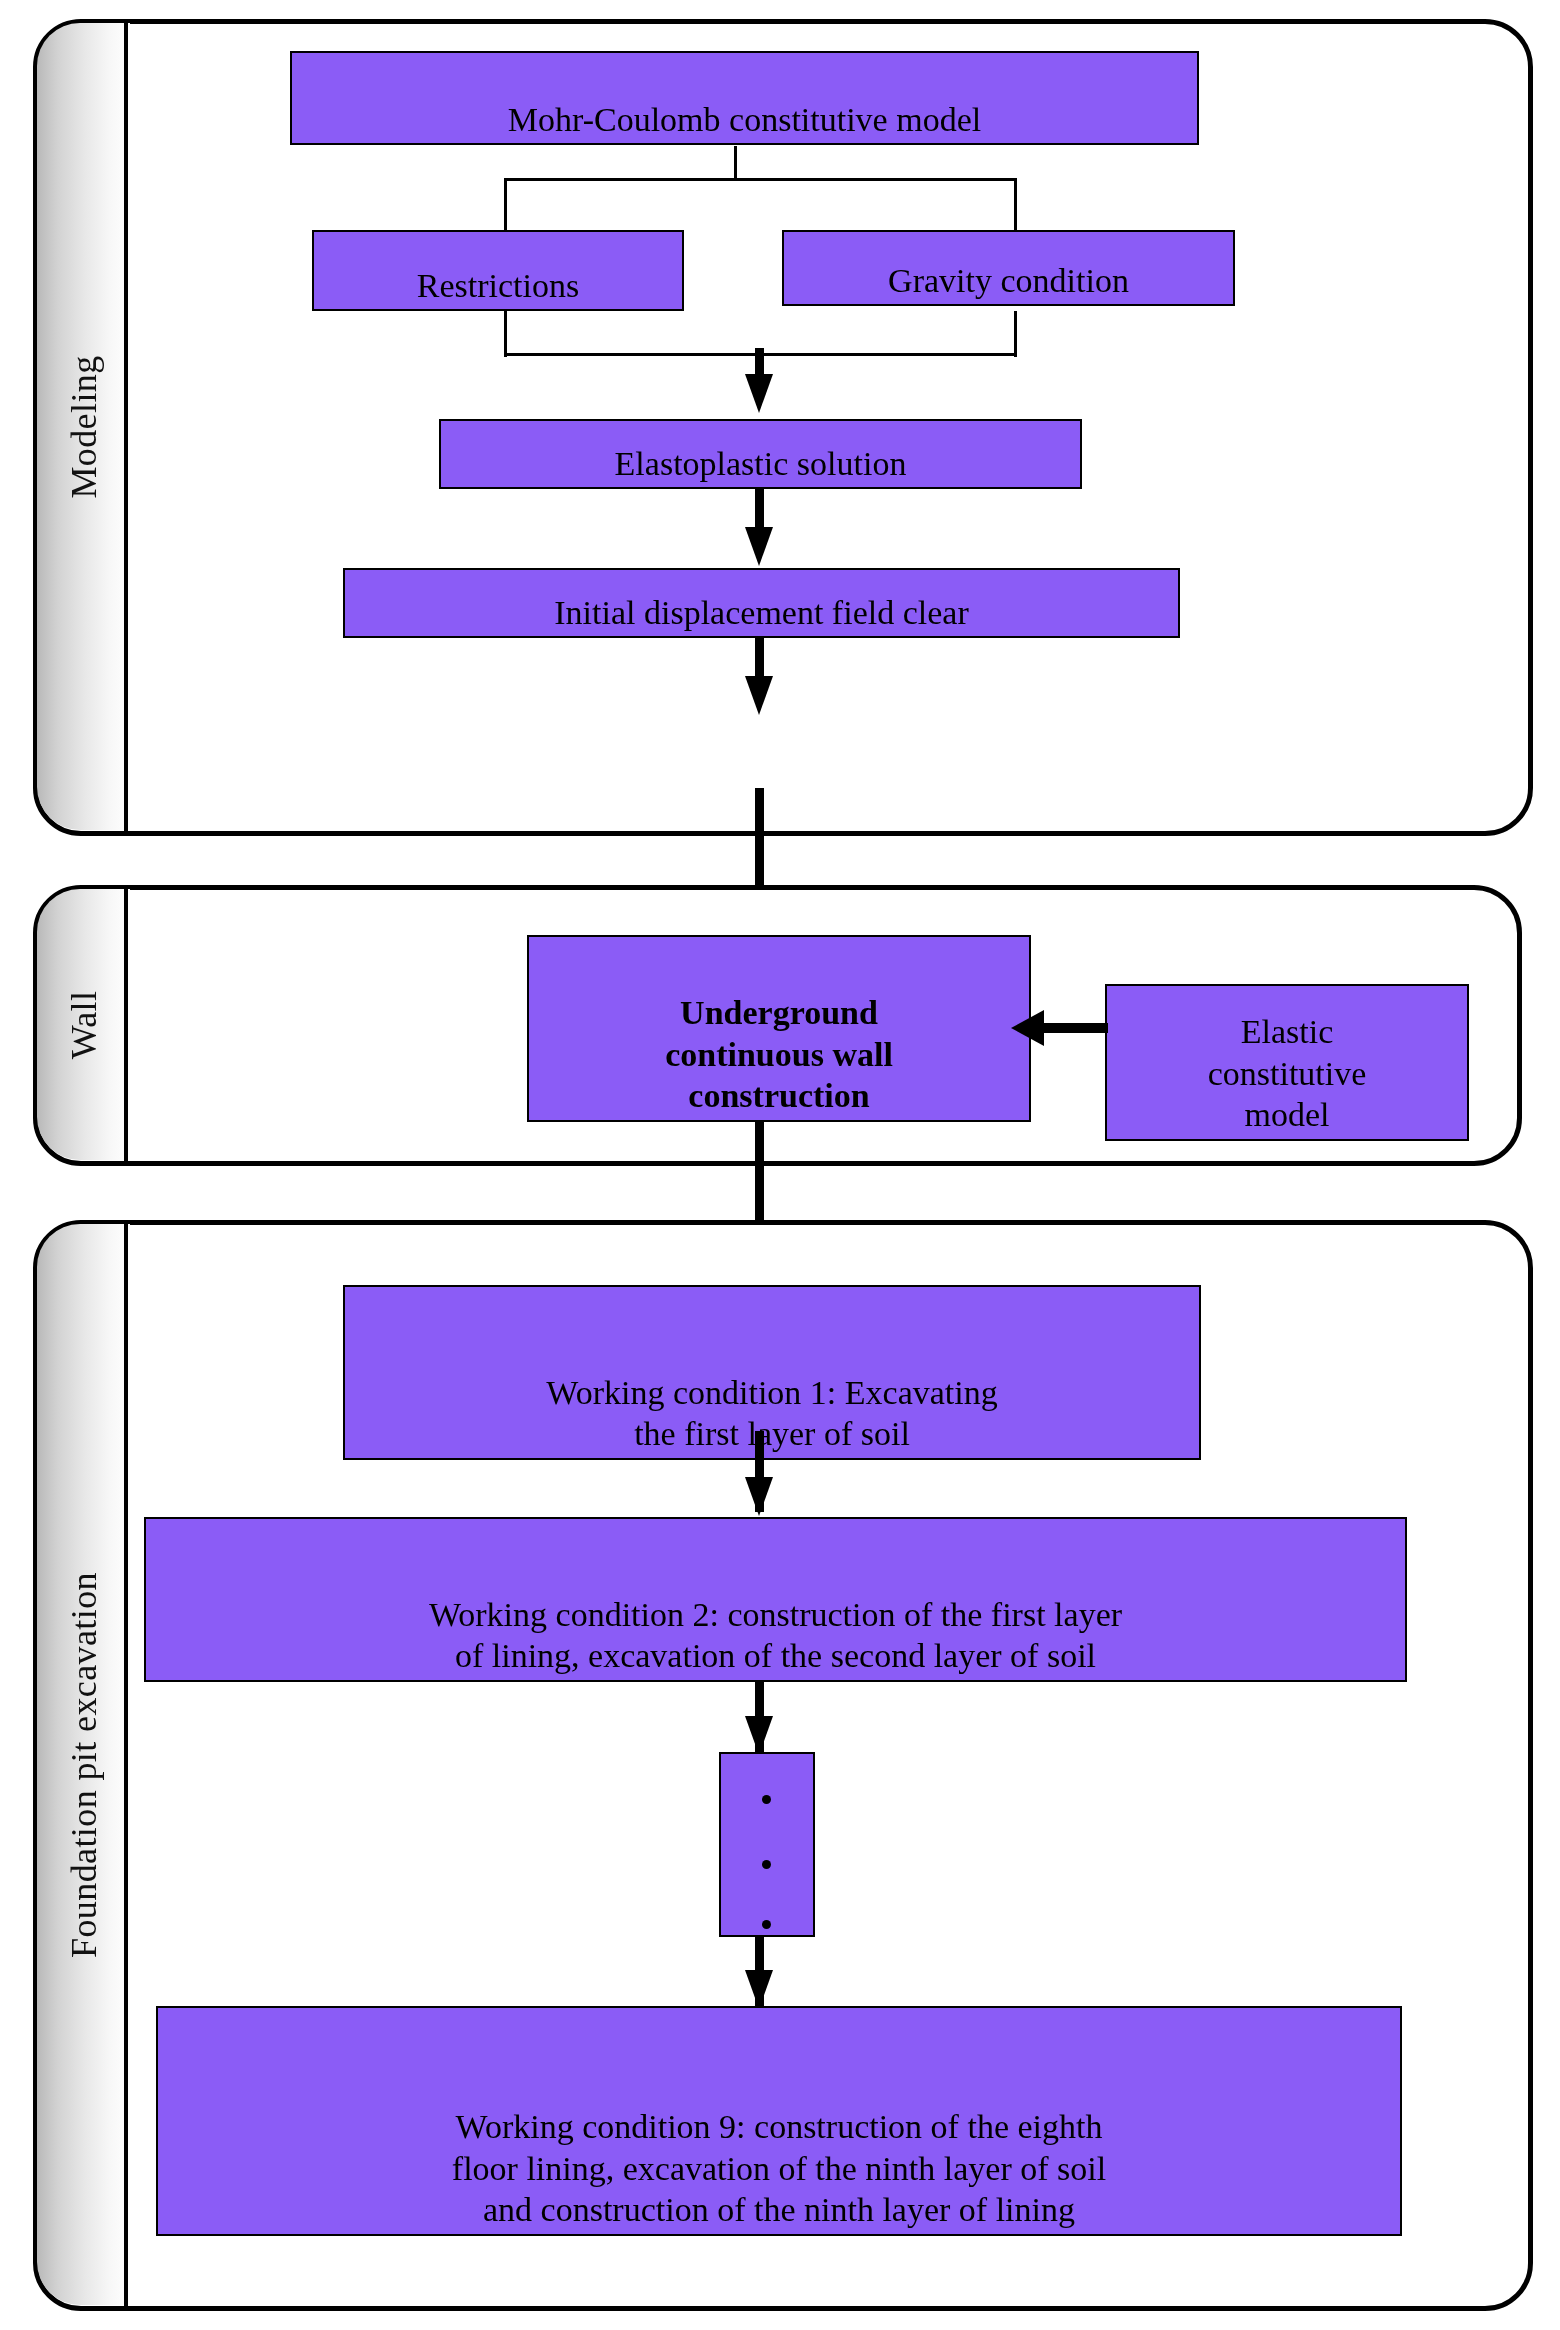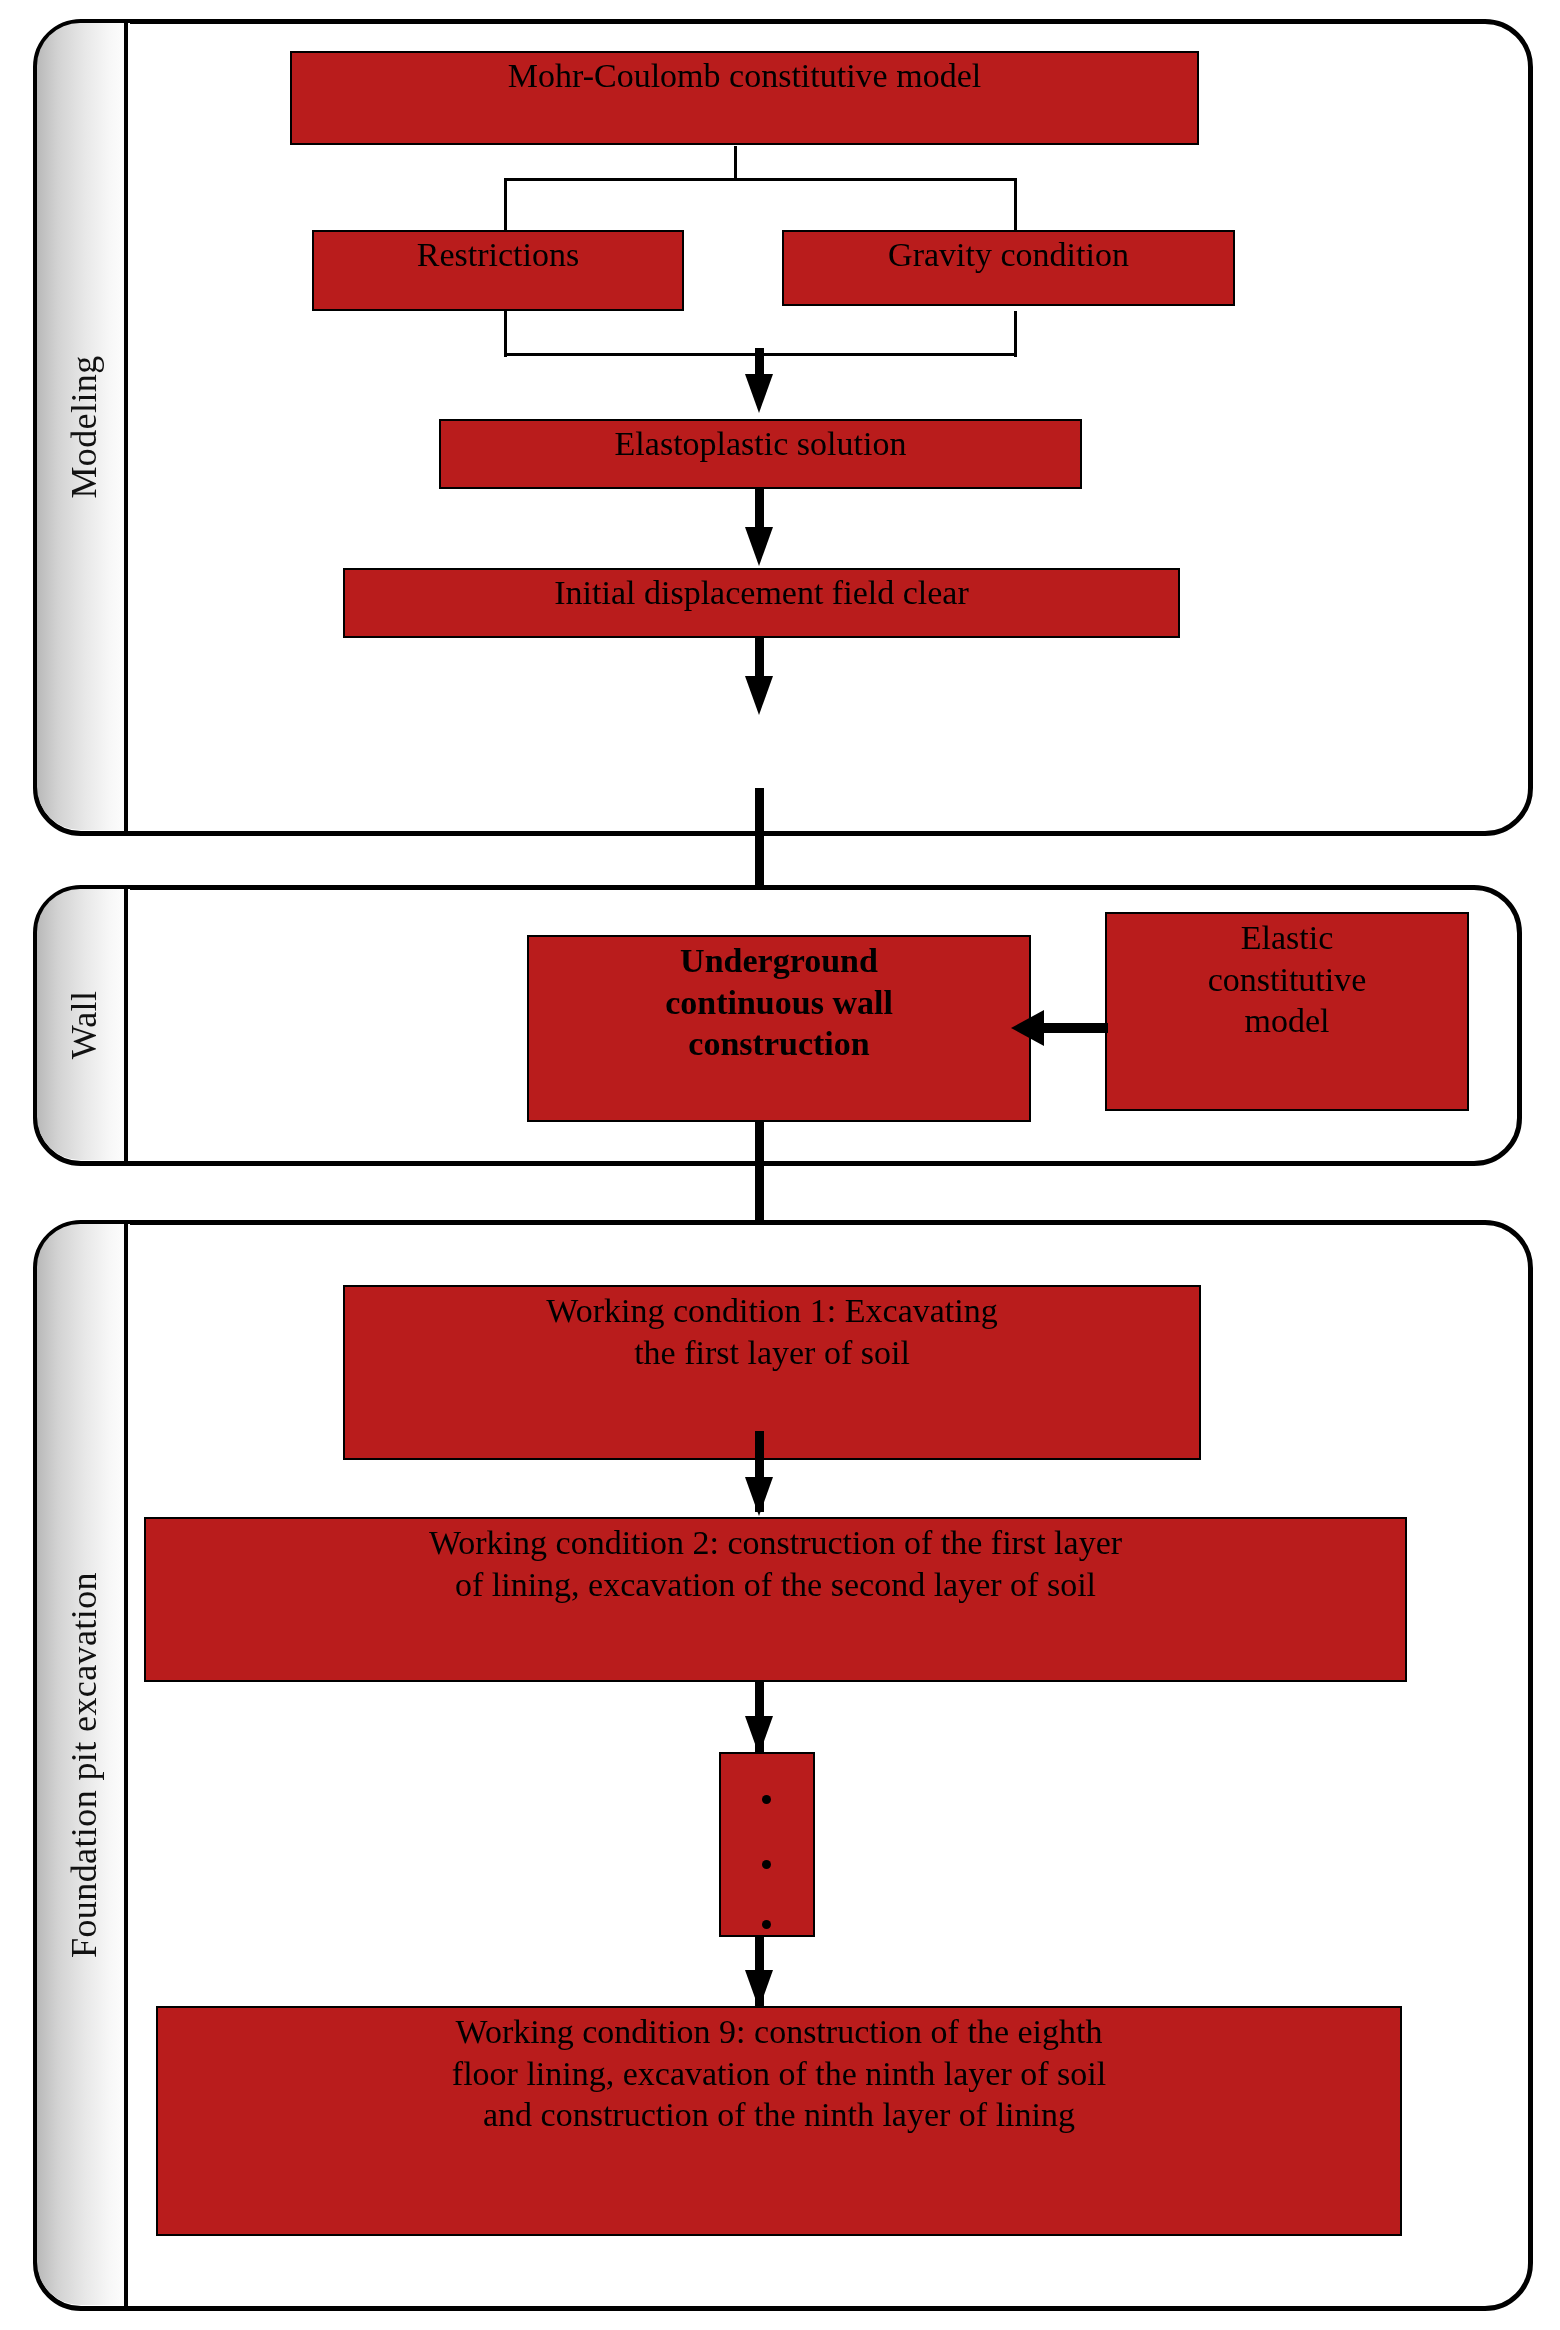--- a/index.html
+++ b/index.html
@@ -13,22 +13,22 @@
   .sidebar{position:absolute;left:0;top:0;box-sizing:border-box;
            border-top-left-radius:43px;border-bottom-left-radius:43px;
            background:linear-gradient(to right,#b9b9b9 0%,#d2d2d2 22%,#e8e8e8 52%,#f8f8f8 80%,#ffffff 100%);
            overflow:hidden;}
   .sidebar-divider{position:absolute;top:0;bottom:0;width:4.3px;background:#000;}
   .sidebar-label{position:absolute;left:50%;top:50%;white-space:nowrap;
                  transform:translate(-50%,-50%) rotate(-90deg);
                  font-size:36px;letter-spacing:0.4px;color:#111;}
 
   
-  .box{position:absolute;box-sizing:border-box;border:2.6px solid #000;background:#b91c1c;
-       display:flex;align-items:flex-start;justify-content:center;text-align:center;
+  .box{position:absolute;box-sizing:border-box;border:2.6px solid #000;background:#8b5cf6;
+       display:flex;align-items:flex-end;justify-content:center;text-align:center;
        font-size:34px;line-height:1.18;padding:3.4px 8.6px;}
   .box.multi{line-height:1.22;}
 
   
   .vline{position:absolute;background:#000;}
   .hline{position:absolute;background:#000;}
   .thin{background:#000;}
   
   .arrowdown{position:absolute;width:0;height:0;border-left:14.6px solid transparent;
              border-right:14.6px solid transparent;border-top:39px solid #000;}
@@ -99,21 +99,21 @@
     </div>
     <div class="sidebar-divider" style="left:86px;top:-5.1px;height:281px;"></div>
   </div>
 
   <div class="box multi" style="left:527px;top:935px;width:504px;height:187px;font-weight:bold;">
     <span style="white-space:pre-line;">Underground
 continuous wall
 construction</span>
   </div>
 
-  <div class="box multi" style="left:1105px;top:912px;width:364px;height:199px;">
+  <div class="box multi" style="left:1105px;top:984px;width:364px;height:157px;">
     <span style="white-space:pre-line;">Elastic
 constitutive
 model</span>
   </div>
 
   <div class="hline" style="left:1043px;top:1023px;width:65px;height:10.3px;"></div>
   <div class="arrowleft" style="left:1011px;top:1010px;"></div>
 
   <div class="vline" style="left:755px;top:1122px;width:8.6px;height:158px;"></div>
   <div class="arrowdown" style="left:745px;top:1241px;"></div>

